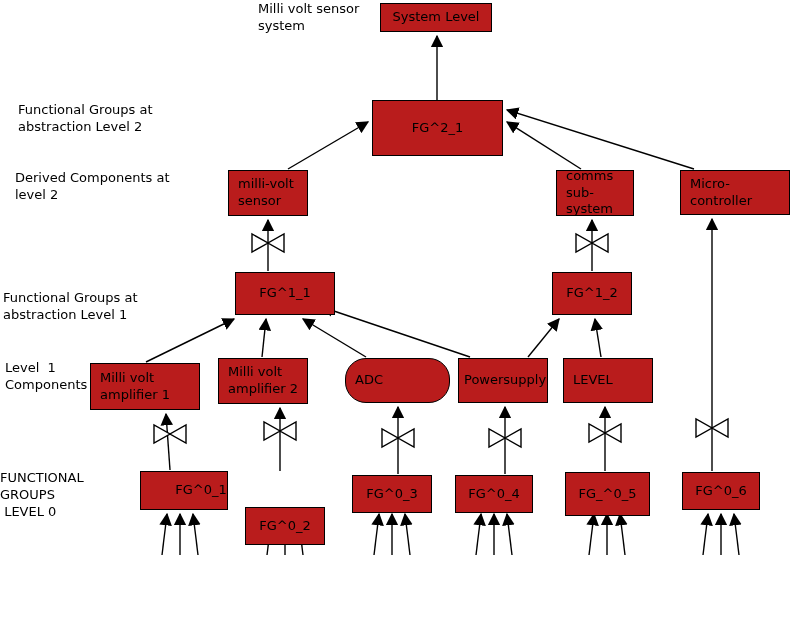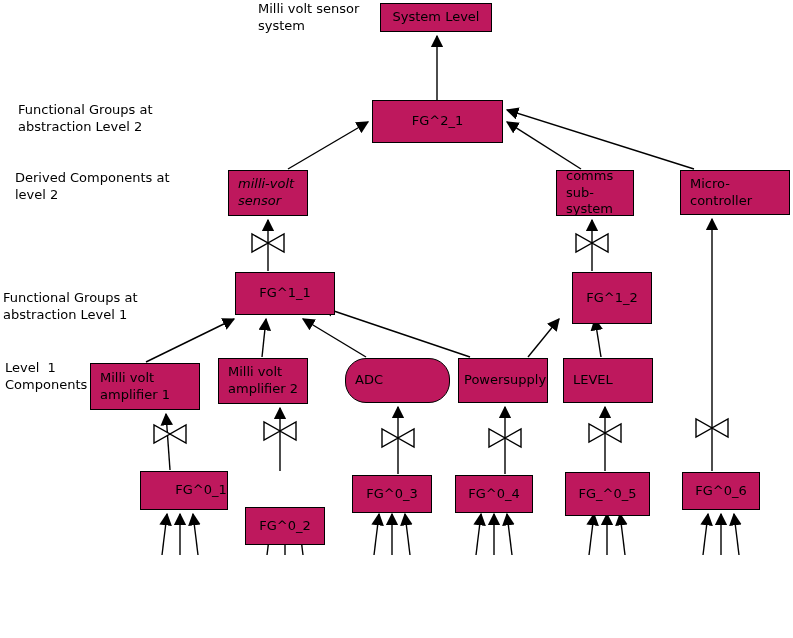--- a/index.html
+++ b/index.html
@@ -1,21 +1,21 @@
 <!DOCTYPE html>
 <html><head>
 <meta charset="utf-8">
 <style>
   * { margin:0; padding:0; box-sizing:border-box; }
   html,body { background:#ffffff; }
   body { font-family:"DejaVu Sans","Liberation Sans",sans-serif; color:#000; }
   .canvas { position:relative; width:793px; height:638px; background:#fff; overflow:hidden; }
   svg.connectors { position:absolute; left:0; top:0; width:793px; height:638px; }
   .box {
-    position:absolute; border:1.5px solid #000; background:#be185d;
+    position:absolute; border:1.5px solid #000; background:#b91c1c;
     display:flex; align-items:center; font-size:13px; line-height:1.28;
     white-space:pre-line; color:#000;
   }
   .box.center { justify-content:center; text-align:center; }
   .box.left { padding-left:9px; text-align:left; }
   .label {
     position:absolute; font-size:13px; line-height:1.32;
     white-space:pre-wrap; color:#000;
   }
 </style>
@@ -88,33 +88,36 @@
   <div class="label" style="left:258px;top:0;">Milli volt sensor
 system</div>
   <div class="label" style="left:18px;top:101px;">Functional Groups at
 abstraction Level 2</div>
   <div class="label" style="left:15px;top:169px;">Derived Components at
 level 2</div>
   <div class="label" style="left:3px;top:289px;">Functional Groups at
 abstraction Level 1</div>
   <div class="label" style="left:5px;top:359px;">Level  1
 Components</div>
+  <div class="label" style="left:0px;top:469px;">FUNCTIONAL
+GROUPS
+ LEVEL 0</div>
 
   <div class="box center" style="left:380px;top:3px;width:112px;height:29px;">System Level</div>
-  <div class="box center" style="left:372px;top:100px;width:131px;height:43px;">FG^2_1</div>
+  <div class="box center" style="left:372px;top:100px;width:131px;height:56px;">FG^2_1</div>
 
-  <div class="box left" style="left:228px;top:170px;width:80px;height:46px;font-style:italic;">milli-volt
+  <div class="box left" style="left:228px;top:170px;width:80px;height:46px;">milli-volt
 sensor</div>
   <div class="box left" style="left:556px;top:170px;width:78px;height:46px;">comms
 sub-system</div>
   <div class="box left" style="left:680px;top:170px;width:110px;height:45px;">Micro-
 controller</div>
 
   <div class="box center" style="left:235px;top:272px;width:100px;height:43px;">FG^1_1</div>
-  <div class="box center" style="left:572px;top:272px;width:80px;height:52px;">FG^1_2</div>
+  <div class="box center" style="left:552px;top:272px;width:80px;height:43px;">FG^1_2</div>
 
   <div class="box left" style="left:90px;top:363px;width:110px;height:47px;">Milli volt
 amplifier 1</div>
   <div class="box left" style="left:218px;top:358px;width:90px;height:46px;">Milli volt
 amplifier 2</div>
   <div class="box left" style="left:345px;top:358px;width:105px;height:45px;border-radius:21px;">ADC</div>
   <div class="box left" style="left:458px;top:358px;width:90px;height:45px;padding-left:5px;">Powersupply</div>
   <div class="box left" style="left:563px;top:358px;width:90px;height:45px;">LEVEL</div>
 
   <div class="box center" style="left:140px;top:471px;width:88px;height:39px;padding-left:34px;">FG^0_1</div>

